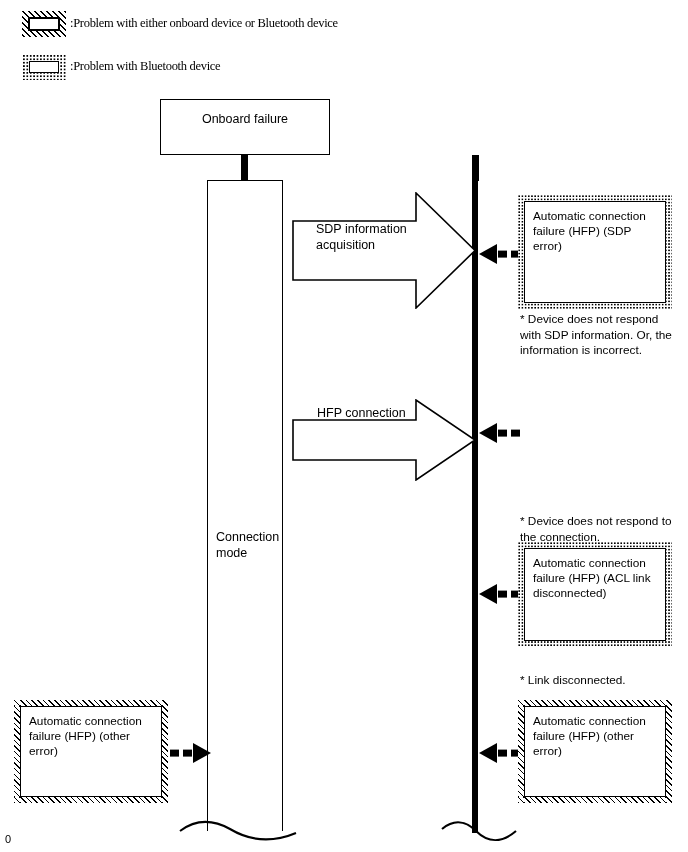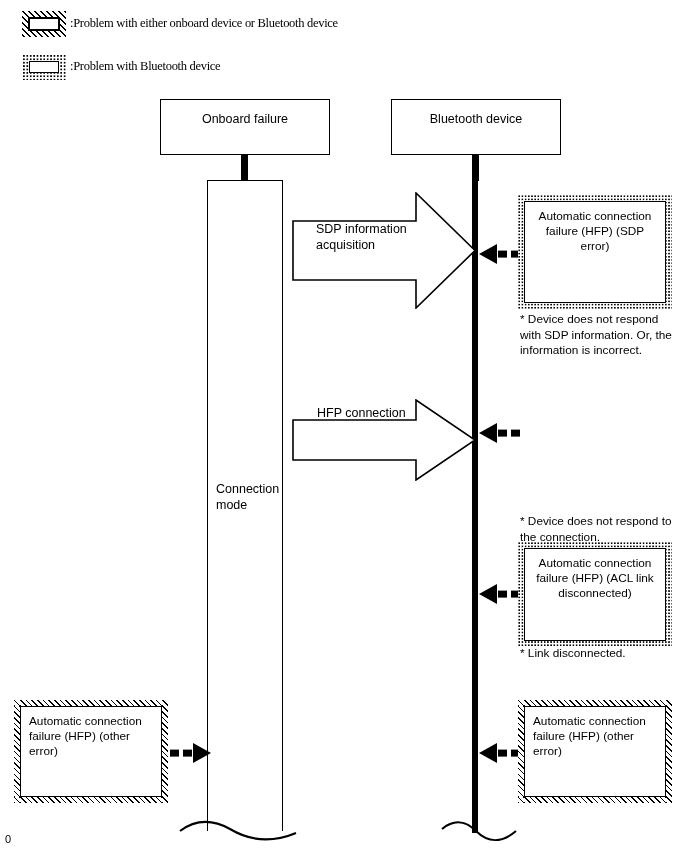--- a/index.html
+++ b/index.html
@@ -98,20 +98,21 @@
     box-sizing: border-box;
     border: 1.6px solid #000;
     border-bottom: none;
     background: #fff;
   }
   .activation-label {
     position: absolute;
     font-size: 12.5px;
     line-height: 1.25;
     width: 80px;
+    margin-top: 48px;
   }
   .lifeline-thick {
     position: absolute;
     background: #000;
   }
 
   
   .block-arrow { position: absolute; }
   .block-arrow svg { display: block; }
   .block-arrow-label {
@@ -134,21 +135,20 @@
     padding: 7px 8px 0 8px;
     font-size: 11.8px;
     line-height: 1.28;
   }
   .err-dotted {
     border: 6px solid transparent;
     background-color: #fff;
     background-image: radial-gradient(#000 33%, transparent 37%);
     background-size: 3.2px 3.2px;
     background-clip: border-box;
-    text-align: center;
   }
   .err-hatched {
     border: 6px solid transparent;
     background-color: #fff;
     background-image: repeating-linear-gradient(45deg,
         #000 0px, #000 1.1px, #fff 1.1px, #fff 4.0px);
     background-clip: border-box;
   }
 
   
@@ -185,21 +185,20 @@
 
   <div class="legend-row" style="left:0; top:46px; width:688px; height:44px;">
     <div class="legend-swatch dot-frame" style="left:22px; top:8px;">
       <div class="inner"></div>
     </div>
     <div class="legend-text" style="left:70px; top:14px;">:Problem with Bluetooth device</div>
   </div>
 
   <div class="head-box" style="left:160px; top:99px; width:170px; height:56px;">Onboard failure</div>
 
-  <div class="head-box" style="left:391px; top:99px; width:170px; height:56px;">Bluetooth device</div>
 
   <div class="stub" style="left:241px; top:155px; width:7px; height:26px;"></div>
 
   <div class="activation" style="left:207px; top:180px; width:76px; height:651px;"></div>
 
   <div class="activation-label" style="left:216px; top:482px;">Connection mode</div>
 
   <div class="wave" style="left:178px; top:815px;">
     <svg width="136" height="34" viewBox="0 0 136 34">
       <path d="M2 16 C 18 4, 34 4, 52 14 C 72 26, 94 28, 118 18" fill="none" stroke="#000" stroke-width="2.1"></path>
@@ -260,21 +259,21 @@
       <path d="M1 11 L19 1 L19 21 Z" fill="#000"></path>
       <rect x="20" y="7.6" width="9" height="7" fill="#000"></rect>
       <rect x="33" y="7.6" width="9" height="7" fill="#000"></rect>
     </svg>
   </div>
 
   <div class="err-box err-dotted" style="left:518px; top:542px; width:154px; height:105px;">
     <div class="inner">Automatic connection failure (HFP) (ACL link disconnected)</div>
   </div>
 
-  <div class="note" style="left:520px; top:646px; width:162px;">* Link disconnected.</div>
+  <div class="note" style="left:520px; top:673px; width:162px;">* Link disconnected.</div>
 
   <div class="err-box err-hatched" style="left:14px; top:700px; width:154px; height:103px;">
     <div class="inner">Automatic connection failure (HFP) (other error)</div>
   </div>
 
   <div class="dash-arrow" style="left:168px; top:742px;">
     <svg width="46" height="22" viewBox="0 0 46 22">
       <path d="M43 11 L25 1 L25 21 Z" fill="#000"></path>
       <rect x="15" y="7.6" width="9" height="7" fill="#000"></rect>
       <rect x="2" y="7.6" width="9" height="7" fill="#000"></rect>

